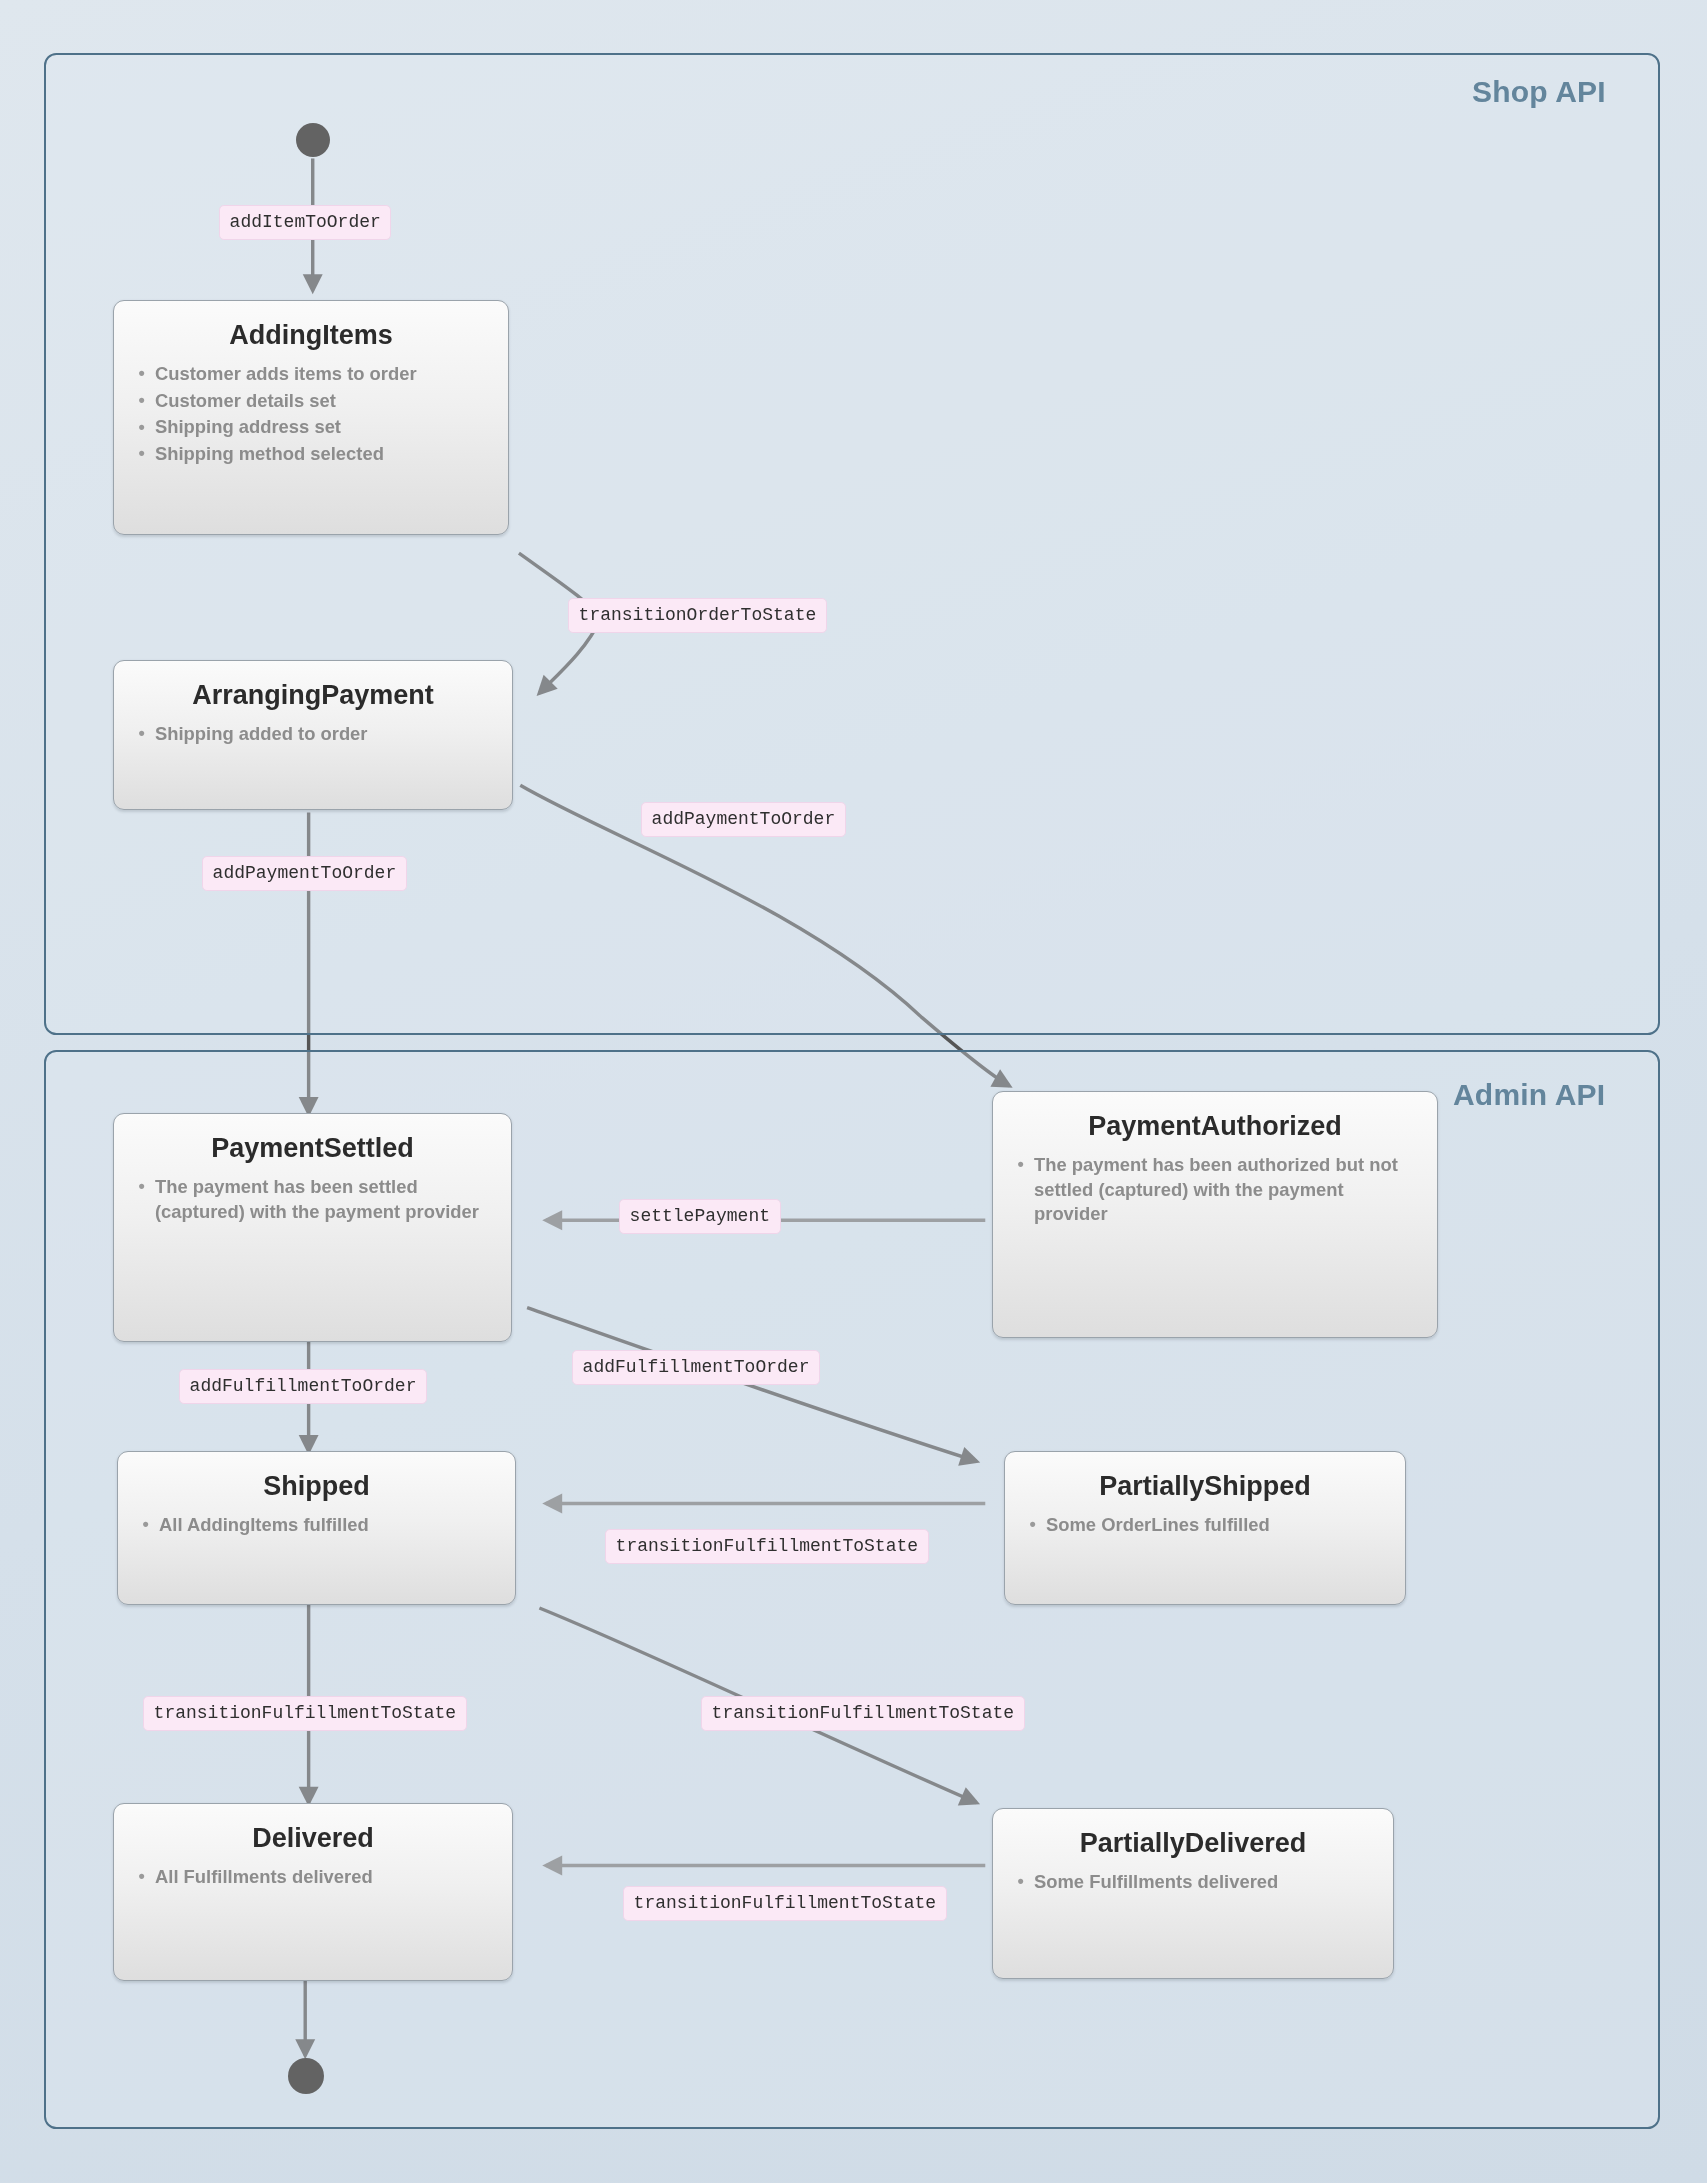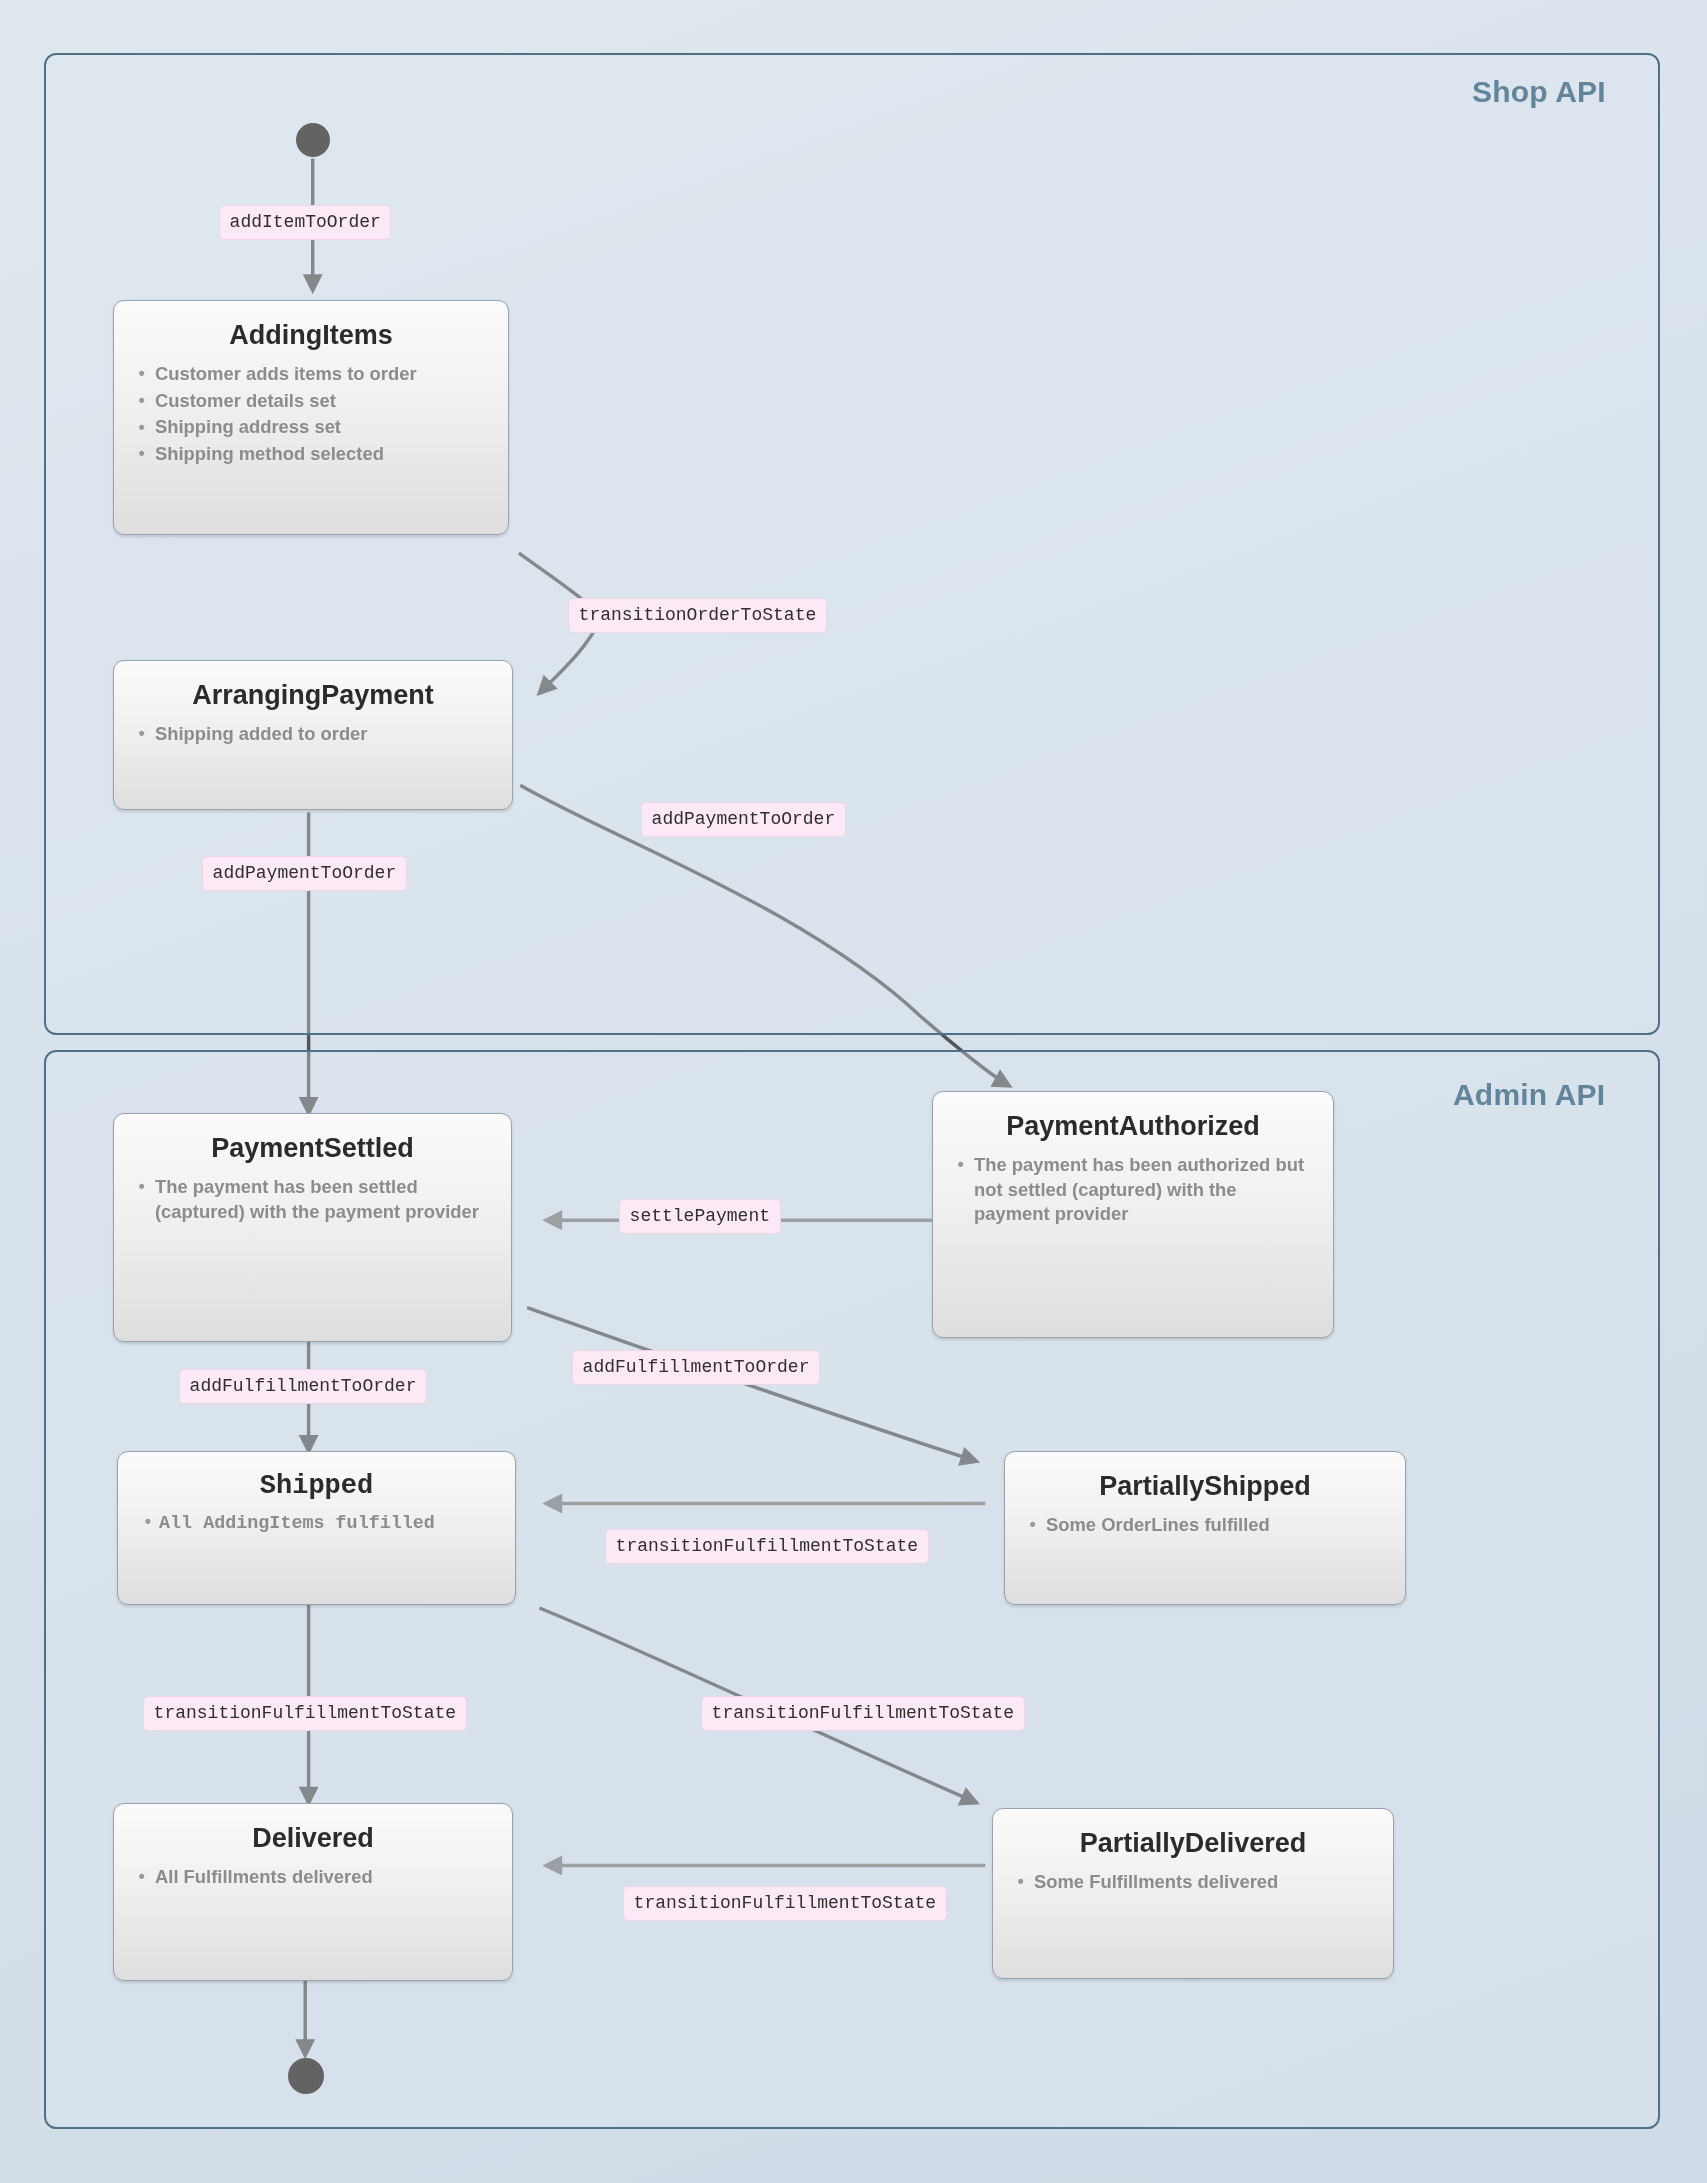--- a/index.html
+++ b/index.html
@@ -172,28 +172,28 @@
     </ul>
   </div>
 
   <div class="state" style="left:113px; top:1113px; width:399px; height:229px;">
     <div class="state-title">PaymentSettled</div>
     <ul>
       <li>The payment has been settled (captured) with the payment provider</li>
     </ul>
   </div>
 
-  <div class="state" style="left:932px; top:1091px; width:402px; height:247px;">
+  <div class="state" style="left:992px; top:1091px; width:446px; height:247px;">
     <div class="state-title">PaymentAuthorized</div>
     <ul>
       <li>The payment has been authorized but not settled (captured) with the payment provider</li>
     </ul>
   </div>
 
-  <div class="state" style="left:117px; top:1451px; width:399px; height:154px;font-family:Liberation Mono, monospace;">
+  <div class="state" style="left:117px; top:1451px; width:399px; height:154px;">
     <div class="state-title">Shipped</div>
     <ul>
       <li>All AddingItems fulfilled</li>
     </ul>
   </div>
 
   <div class="state" style="left:1004px; top:1451px; width:402px; height:154px;">
     <div class="state-title">PartiallyShipped</div>
     <ul>
       <li>Some OrderLines fulfilled</li>

